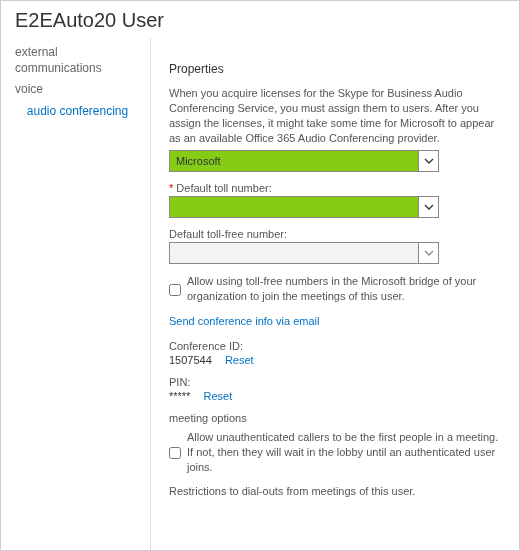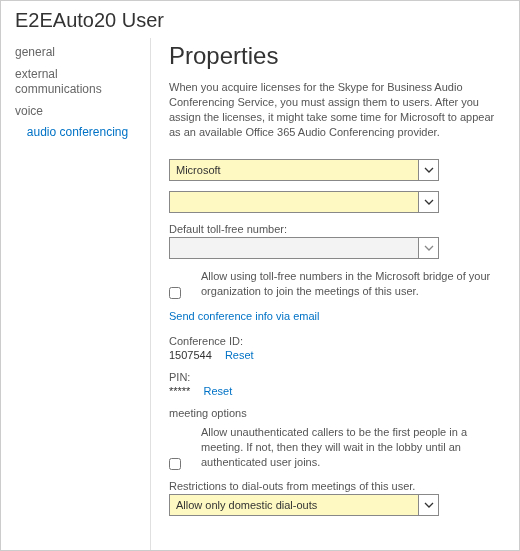--- a/index.html
+++ b/index.html
@@ -45,68 +45,69 @@
   .sidebar-item.active {
     color: #0072c6;
     text-align: center;
   }
   .main {
     flex: 1;
     padding: 4px 18px 10px 18px;
     overflow-y: auto;
   }
   .page-title {
-    font-size: 24px;
+    font-size: 12px;
     font-weight: 300;
     color: #333;
     margin-bottom: 10px;
+    margin-top: 20px;
   }
   .description {
     font-size: 11px;
     color: #555;
     line-height: 1.35;
-    margin-bottom: 20px;
+    margin-bottom: 5px;
   }
   .field-label {
     font-size: 11px;
     color: #555;
     margin-bottom: 2px;
     display: block;
   }
   .required-star { color: #c00; }
   .select-wrap {
     position: relative;
     width: 270px;
     margin-bottom: 10px;
   }
   .select-wrap.disabled .select-display { background:#f3f3f3; }
   .select-display {
     width: 100%;
     height: 22px;
     border: 1px solid #888;
-    background: #fef9c3;
+    background: #84cc16;
     font-size: 11px;
     padding: 0 22px 0 6px;
     line-height: 20px;
     color: #333;
     cursor: pointer;
   }
   .select-caret {
     position: absolute;
     right: 1px; top: 1px;
     width: 20px; height: 20px;
     border-left: 1px solid #888;
     display:flex; align-items:center; justify-content:center;
     background:#fff;
   }
   .select-caret svg { width:10px; height:10px; }
   .checkbox-row {
     display: flex;
-    align-items: flex-end;
-    gap: 20px;
+    align-items: center;
+    gap: 6px;
     font-size: 11px;
     color: #555;
     line-height: 1.35;
     margin-bottom: 10px;
   }
   .checkbox-row input[type="checkbox"]{
     margin-top:1px;
     width:12px; height:12px;
   }
   .link {
@@ -127,39 +128,42 @@
     margin-bottom: 6px;
   }
 </style>
 </head>
 <body>
 
 <div class="container">
   <div class="header">E2EAuto20 User</div>
   <div class="body">
     <nav class="sidebar">
-      <div class="sidebar-item">general</div>
       <div class="sidebar-item">external communications</div>
       <div class="sidebar-item">voice</div>
       <div class="sidebar-item active">audio conferencing</div>
     </nav>
 
     <main class="main">
       <div class="page-title">Properties</div>
       <div class="description">When you acquire licenses for the Skype for Business Audio Conferencing Service, you must assign them to users. After you assign the licenses, it might take some time for Microsoft to appear as an available Office 365 Audio Conferencing provider.</div>
 
       <div class="select-wrap">
         <div class="select-display">Microsoft</div>
         <div class="select-caret">
           <svg viewBox="0 0 10 10">
               <path d="M1 3 L5 7 L9 3" fill="none" stroke="#333" stroke-width="1.3"></path>
             </svg>
         </div>
       </div>
 
+      <label class="field-label">
+        <span class="required-star">*</span>
+        <span>Default toll number:</span>
+      </label>
       <div class="select-wrap">
         <div class="select-display"></div>
         <div class="select-caret">
           <svg viewBox="0 0 10 10">
               <path d="M1 3 L5 7 L9 3" fill="none" stroke="#333" stroke-width="1.3"></path>
             </svg>
         </div>
       </div>
 
       <label class="field-label">Default toll-free number:</label>
@@ -194,24 +198,16 @@
       </div>
 
       <div class="section-label">meeting options</div>
 
       <div class="checkbox-row">
         <input type="checkbox" style="">
         <span>Allow unauthenticated callers to be the first people in a meeting. If not, then they will wait in the lobby until an authenticated user joins.</span>
       </div>
 
       <div class="field-label">Restrictions to dial-outs from meetings of this user.</div>
-      <div class="select-wrap">
-        <div class="select-display">Allow only domestic dial-outs</div>
-        <div class="select-caret">
-          <svg viewBox="0 0 10 10">
-              <path d="M1 3 L5 7 L9 3" fill="none" stroke="#333" stroke-width="1.3"></path>
-            </svg>
-        </div>
-      </div>
 
     </main>
   </div>
 </div>
 
 </body></html>

